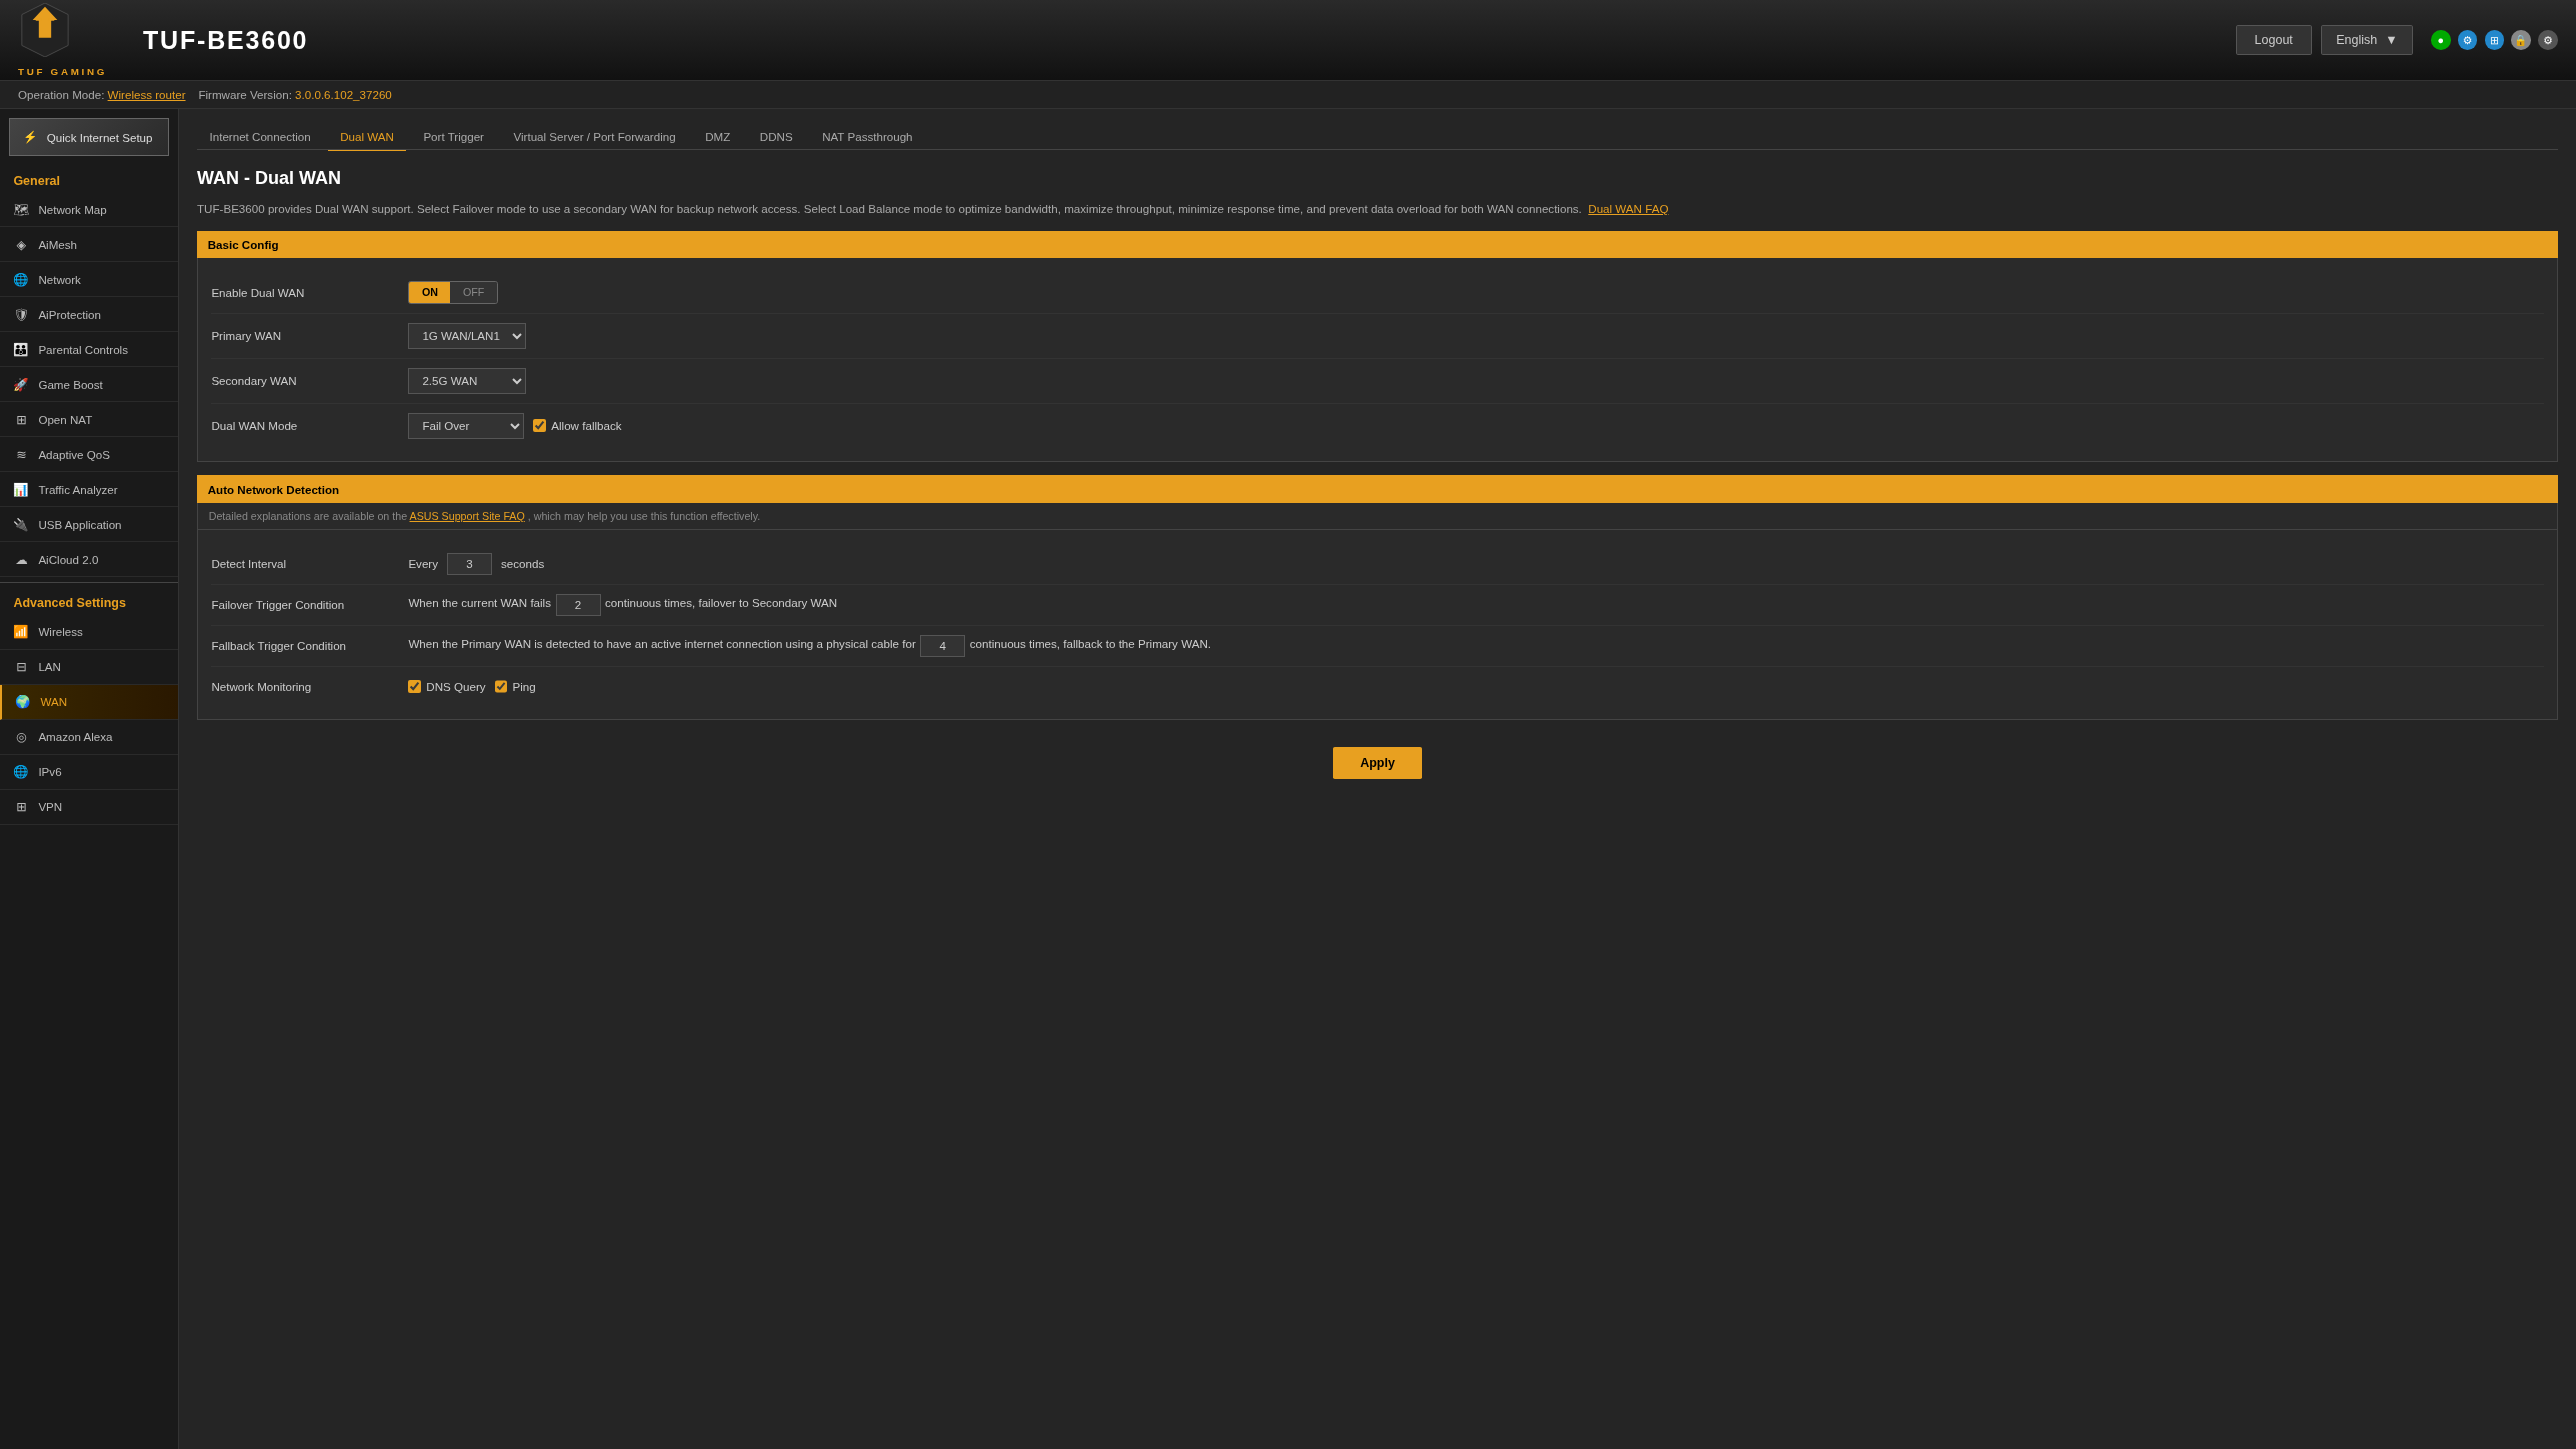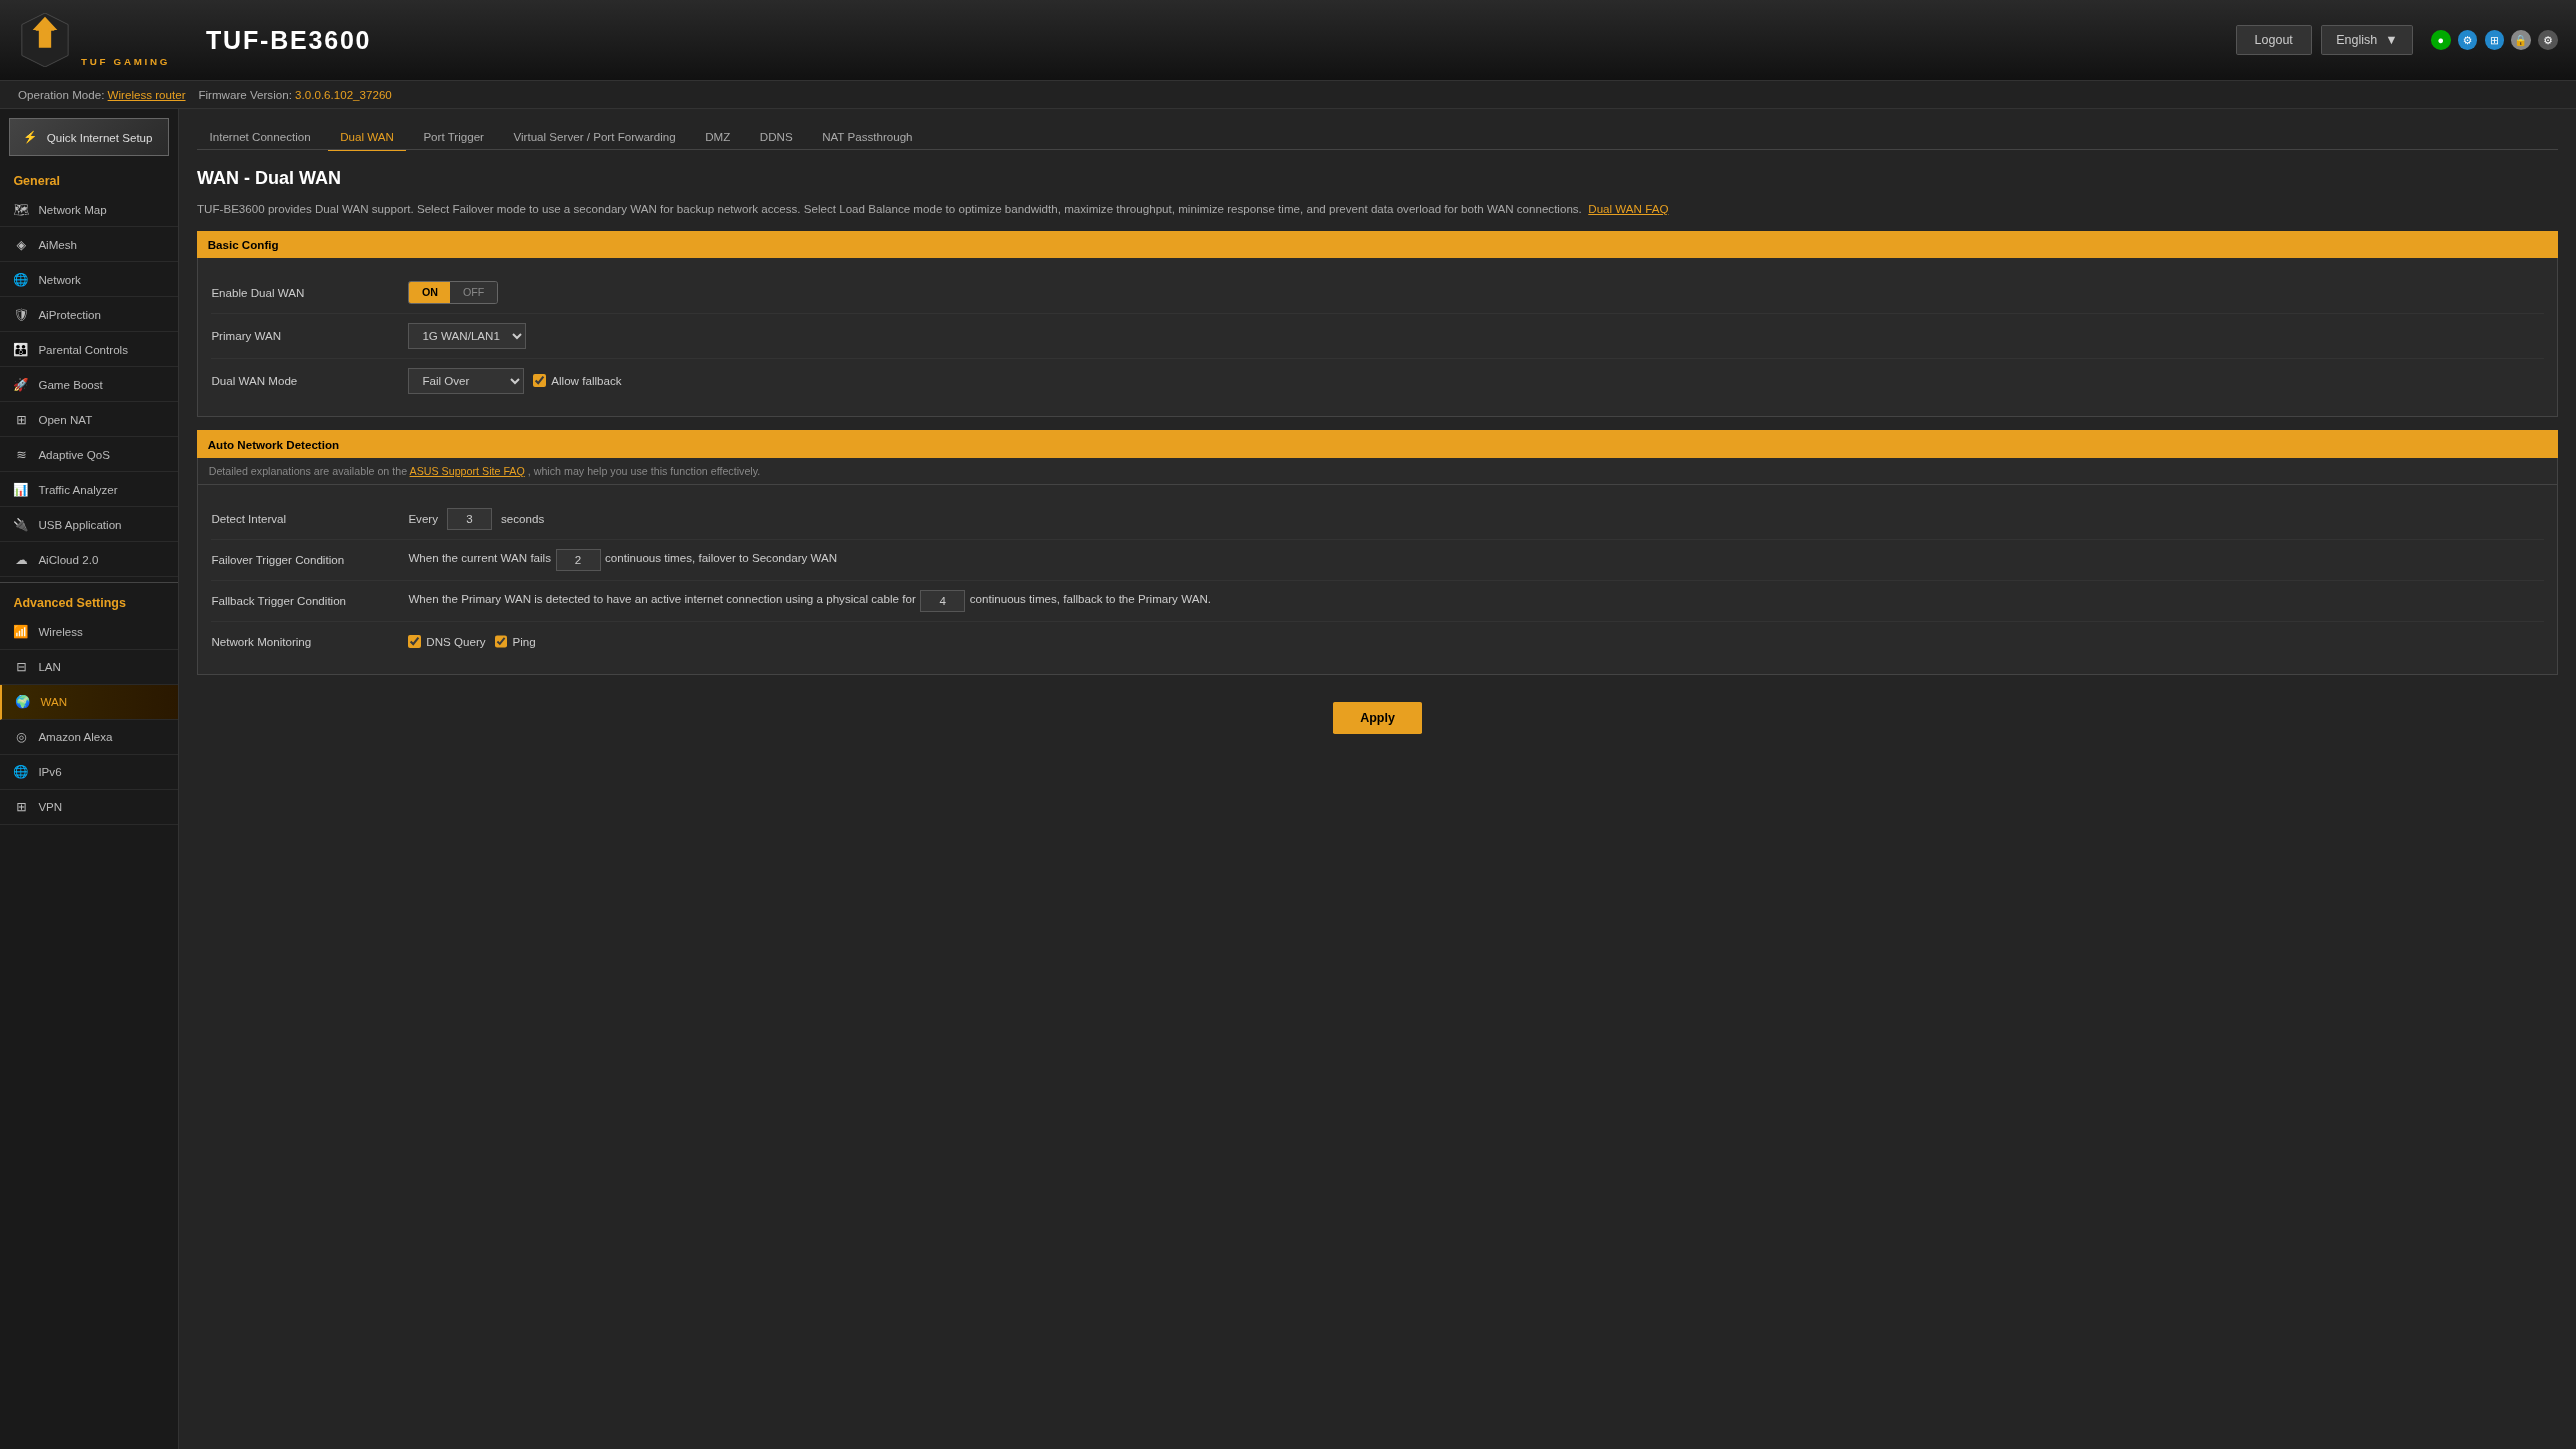--- a/index.html
+++ b/index.html
@@ -18,23 +18,24 @@
       background: linear-gradient(180deg, #2a2a2a 0%, #111 100%);
       border-bottom: 1.8px solid #333;
       display: flex;
       align-items: center;
       padding: 0 18px;
       height: 81px;
       position: relative;
     }
     .logo-area {
       display: flex;
-      align-items: flex-end;
+      align-items: flex-start;
       gap: 9px;
       margin-right: 36px;
+      flex-direction: column;
     }
     .tuf-logo {
       width: 54px;
       height: 54px;
       position: relative;
     }
     .tuf-logo svg { width: 100%; height: 100%; }
     .logo-text {
       color: #e8a020;
       font-size: 9.8px;
@@ -540,20 +541,29 @@
       <div class="form-row">
         <div class="form-label">Primary WAN</div>
         <div class="form-control">
           <select class="form-select">
             <option>1G WAN/LAN1</option>
             <option>2.5G WAN</option>
           </select>
         </div>
       </div>
 
+      <div class="form-row">
+        <div class="form-label">Secondary WAN</div>
+        <div class="form-control">
+          <select class="form-select">
+            <option>2.5G WAN</option>
+            <option>1G WAN/LAN1</option>
+          </select>
+        </div>
+      </div>
 
       <div class="form-row">
         <div class="form-label">Dual WAN Mode</div>
         <div class="form-control">
           <select class="form-select">
             <option>Fail Over</option>
             <option>Load Balance</option>
           </select>
           <label class="checkbox-label">
             <input type="checkbox" checked="" style="">

